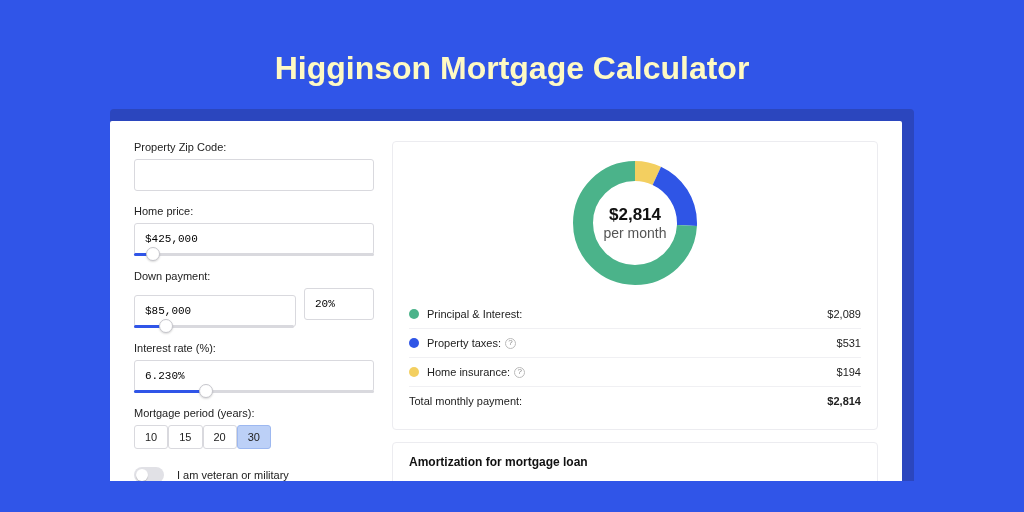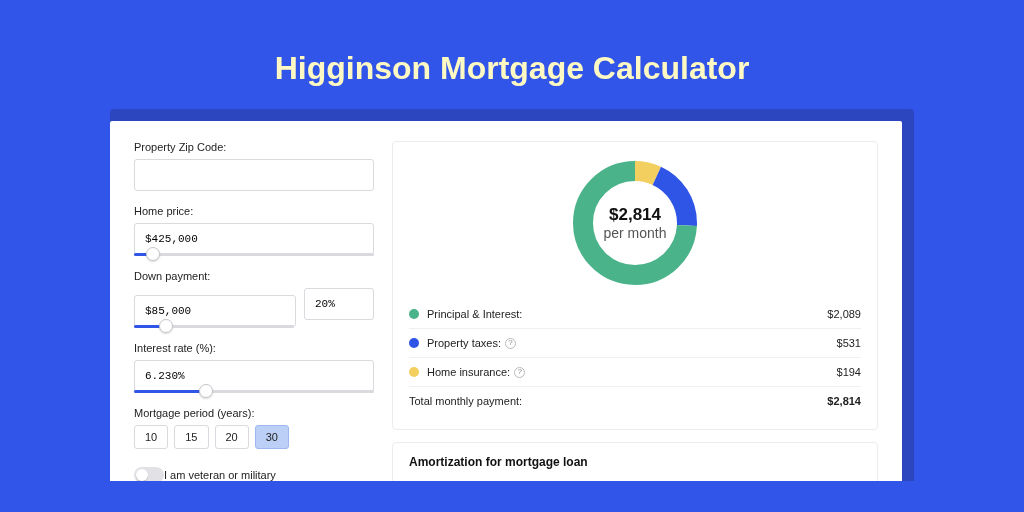--- a/index.html
+++ b/index.html
@@ -71,36 +71,36 @@
     background: #fff;
     border: 1px solid #c6c6cc;
     border-radius: 50%;
     position: absolute;
     top: -6px;
     box-shadow: 0 1px 2px rgba(0,0,0,.15);
   }
   .dp-row { display: flex; gap: 8px; }
   .dp-row .text-input:first-child { flex: 1; margin-top: 7px; }
   .dp-row .text-input:last-child { width: 70px; flex: 0 0 70px; }
-  .period-row { display: flex; gap: 6px; }
+  .period-row { display: flex; }
   .period-btn {
     border: 1px solid #d9d9de;
     border-radius: 3px;
     background: #fff;
     font-size: 11px;
     padding: 5px 10px;
     cursor: pointer;
     color: #222;
   }
   .period-btn.active {
     background: #bcd0f7;
     border-color: #9db8f0;
     font-weight: 400;
   }
-  .toggle-row { display: flex; align-items: center; gap: 0; margin-top: 18px; }
+  .toggle-row { display: flex; align-items: center; gap: 13px; margin-top: 18px; }
   .toggle {
     width: 30px; height: 16px; border-radius: 8px;
     background: #e1e1e6; position: relative;
   }
   .toggle-knob {
     width: 12px; height: 12px; border-radius: 50%;
     background: #fff; position: absolute; top: 2px; left: 2px;
     box-shadow: 0 1px 1px rgba(0,0,0,.2);
   }
   .toggle-label { font-size: 11px; color: #222; }

